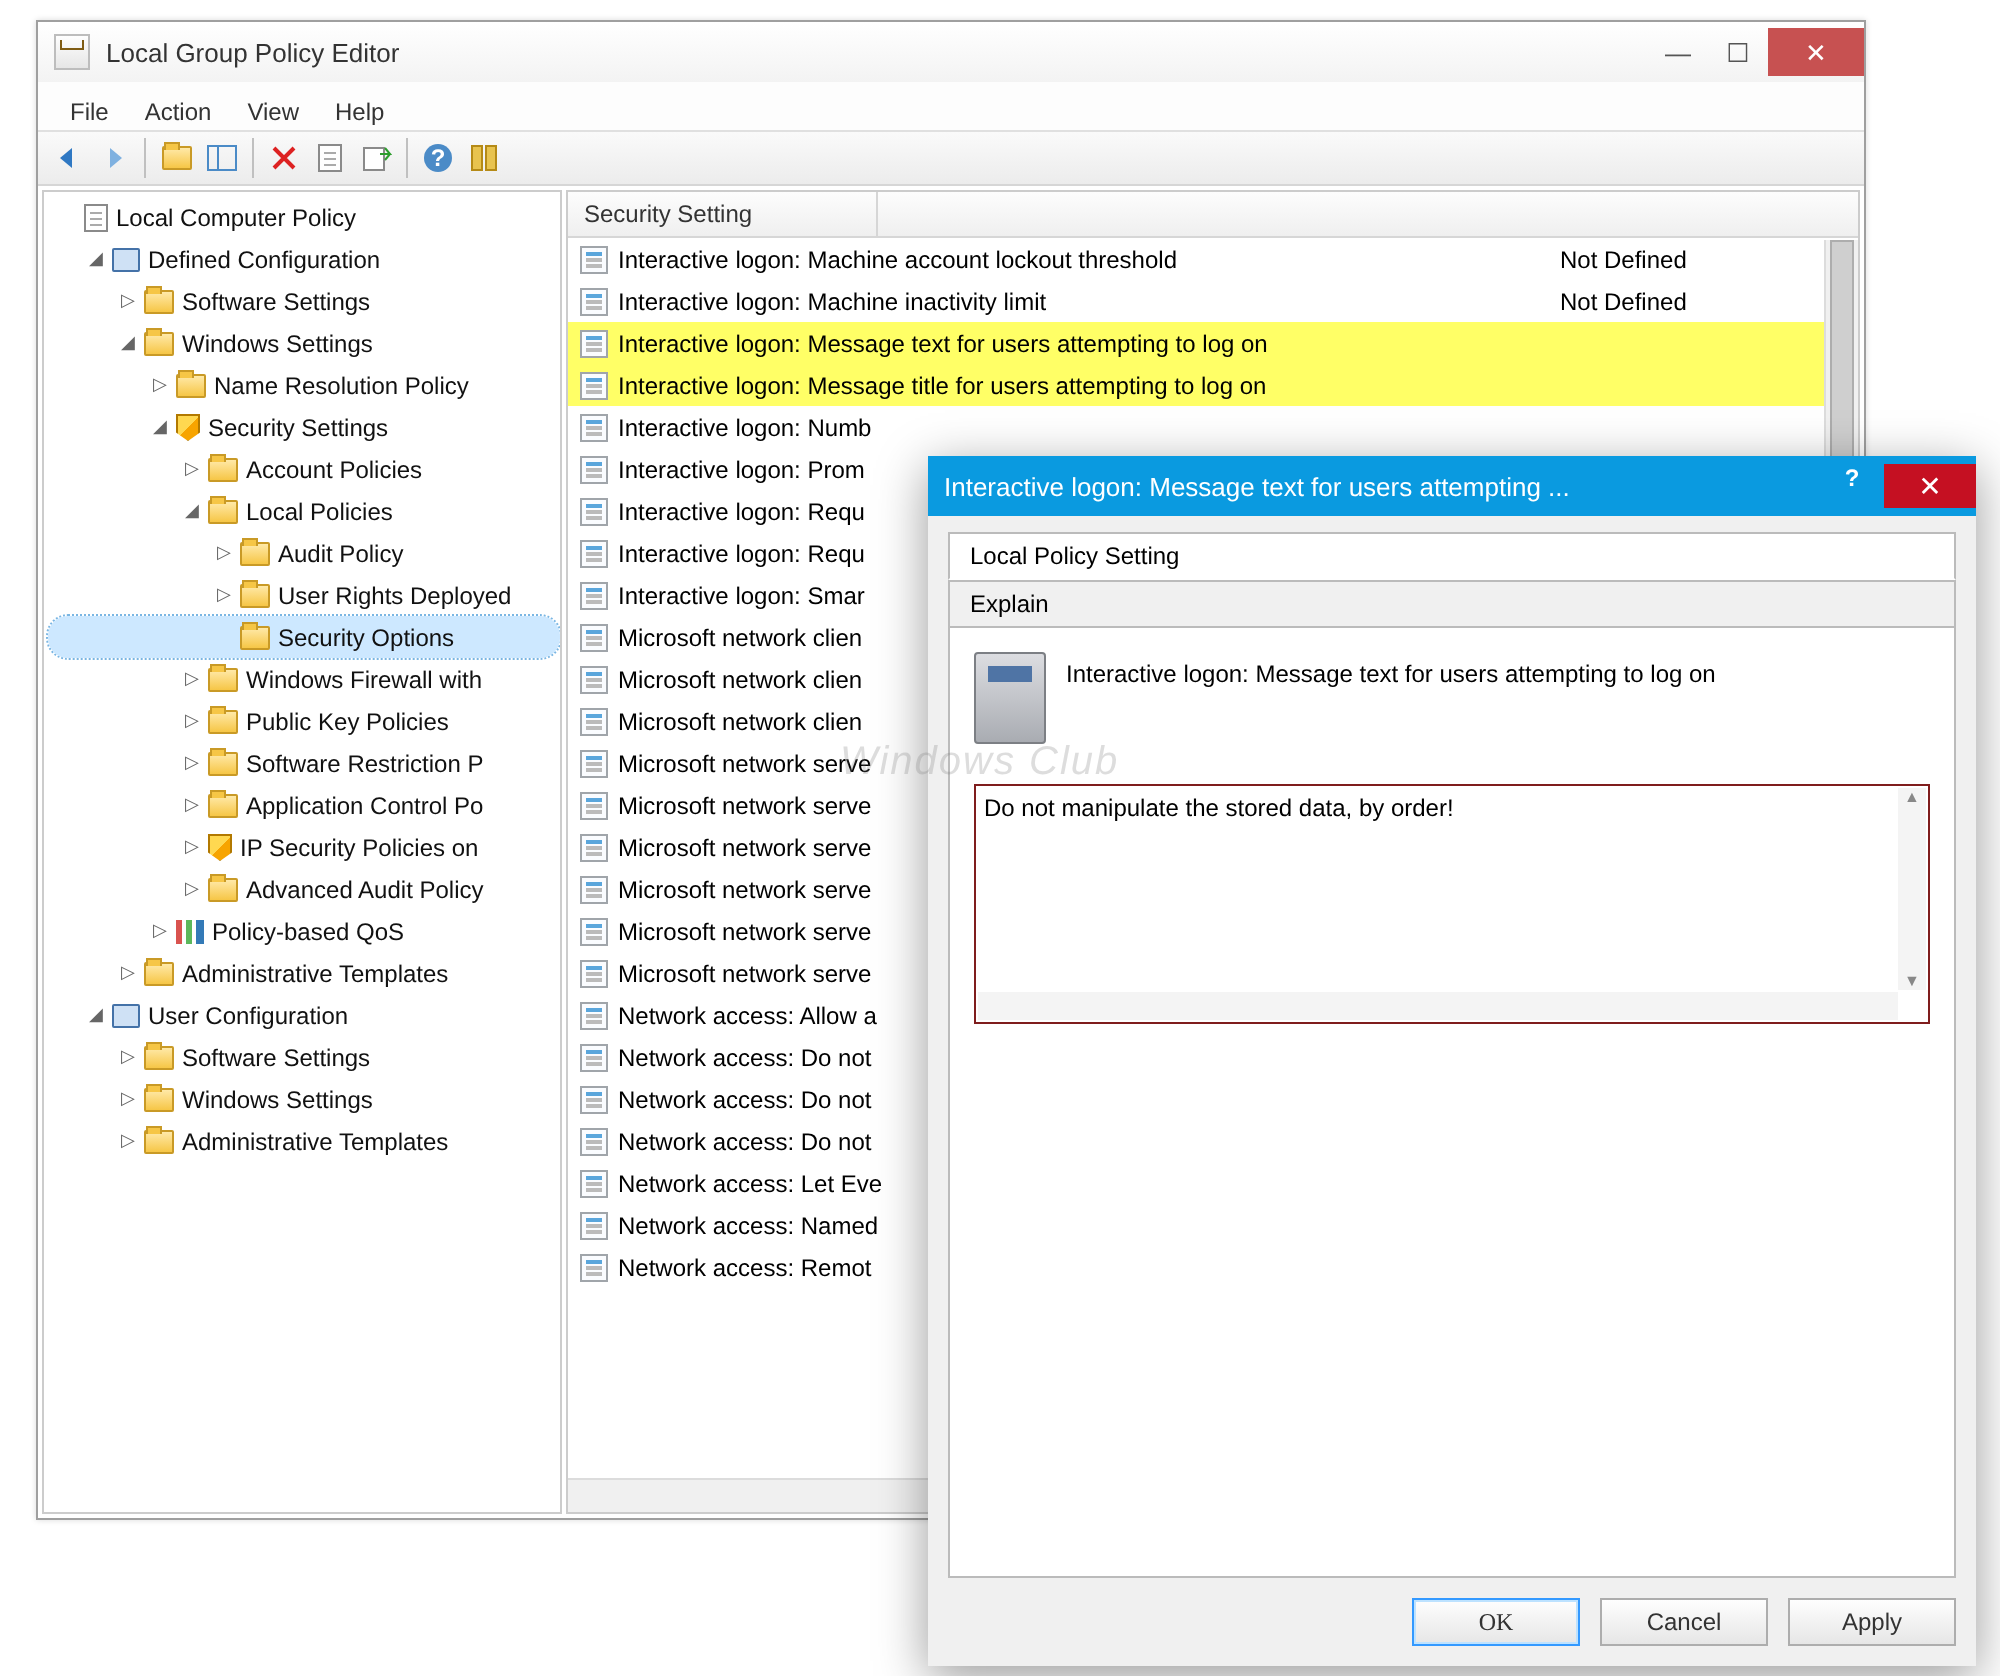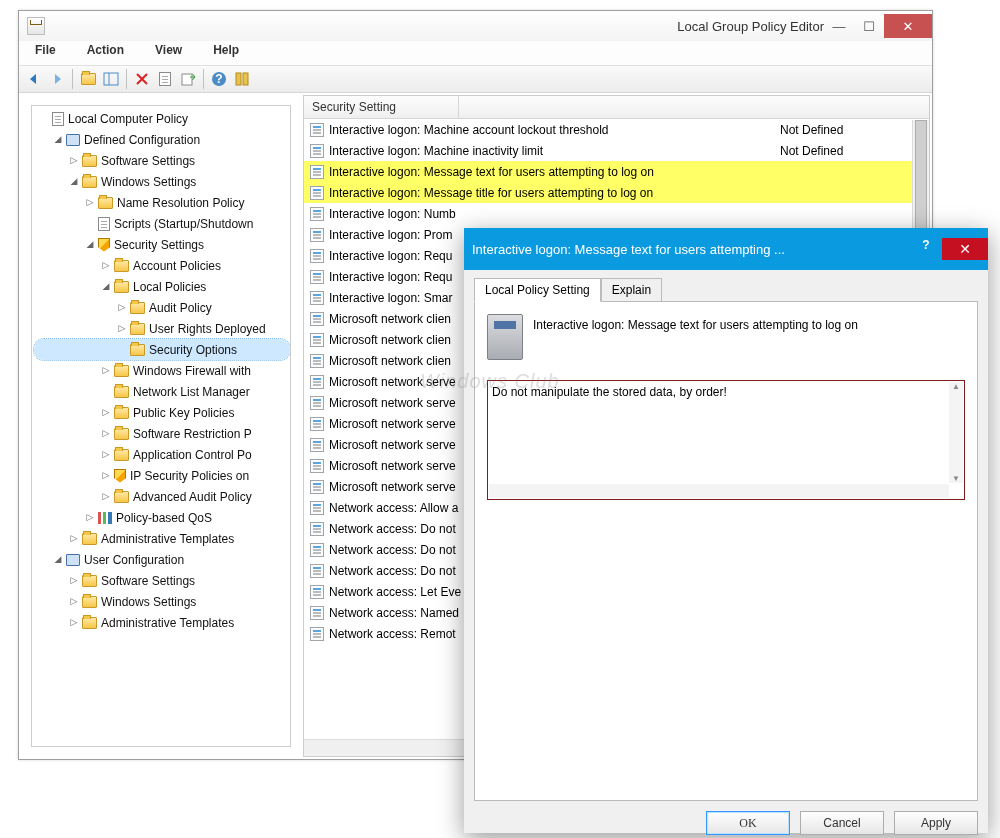--- a/index.html
+++ b/index.html
@@ -4,36 +4,36 @@
 <style>
   * { box-sizing: border-box; margin: 0; padding: 0; font-family: "Segoe UI", Tahoma, sans-serif; font-size: 12px; }
   body { background: #fff; width: 1000px; height: 838px; position: relative; overflow: hidden; }
 
   
   .main-window { position: absolute; left: 18px; top: 10px; width: 915px; height: 750px; border: 1px solid #9f9f9f; background: #fff; box-shadow: 0 0 3px rgba(0,0,0,0.15); }
   .titlebar { height: 30px; background: linear-gradient(#fff,#f3f3f3); display: flex; align-items: center; }
   .titlebar .app-icon { width: 18px; height: 18px; margin: 0 8px; background:
     linear-gradient(#fefefe,#e6e6e6); border:1px solid #bdbdbd; position:relative;}
   .titlebar .app-icon::after{content:"";position:absolute;left:2px;top:2px;width:10px;height:4px;border:1px solid #7f5c14;border-top:none;}
-  .titlebar .title-text { flex: 1; text-align: right; color:#333; font-size:13px;}
+  .titlebar .title-text { flex: 1; text-align: left; color:#333; font-size:13px;}
   .win-controls { display: flex; }
   .win-controls div { width: 30px; height: 24px; display:flex; align-items:center; justify-content:center; font-family: Arial; font-size: 13px; color:#555; }
   .win-controls .close-btn { width:48px; background:#c75151; color:#fff; }
 
-  .menubar { height: 24px; background:#fdfdfd; display:flex; align-items:flex-start; padding:0 8px; gap: 15px; font-weight: bold;}
+  .menubar { height: 24px; background:#fdfdfd; display:flex; align-items:flex-end; padding:0 8px; gap: 2px;}
   .menubar span { padding: 2px 8px; color:#333; }
   .toolbar { height: 28px; background:linear-gradient(#fafafa,#ececec); border-top:1px solid #e0e0e0; border-bottom:1px solid #d6d6d6; display:flex; align-items:center; padding:0 4px; gap:1px;}
   .toolbar .tb-btn { width:22px; height:22px; display:flex; align-items:center; justify-content:center; }
   .toolbar .sep { width:1px; height:20px; background:#c0c0c0; margin:0 3px;}
   .icon { width:16px; height:16px; display:inline-block; }
 
   .content { display:flex; height: calc(100% - 30px - 24px - 28px); }
 
   
-  .tree-pane { width: 260px; border:1px solid #ccc; margin:12px; background:#fff; overflow:auto; position:relative;}
+  .tree-pane { width: 260px; border:1px solid #ccc; margin:2px; background:#fff; overflow:auto; position:relative;}
   .tree-pane::-webkit-scrollbar{width:16px;height:16px;}
   .tree-pane::-webkit-scrollbar-thumb{background:#c7c7c7;border:1px solid #a9a9a9;}
   .tree-pane .tree { padding: 2px 0 20px 2px; white-space:nowrap;}
   .tree li{list-style:none;}
   .tree-row { display:flex; align-items:center; height:21px; padding-left:4px; }
   .tree-row.sel { background:#cde8ff; outline:1px dotted #7ab6e3;border-radius:10px; }
   .tree-row .exp { width:12px; height:12px; margin-right:2px; font-size:9px; color:#666; display:inline-block; text-align:center;}
   .tree-row .lbl { margin-left:4px; color:#111;}
   .ind1{padding-left:18px;} .ind2{padding-left:34px;} .ind3{padding-left:50px;} .ind4{padding-left:66px;} .ind5{padding-left:82px;}
 
@@ -59,26 +59,26 @@
   .list-row .c1{flex:1; padding-left:6px; display:flex;align-items:center;gap:5px; white-space:nowrap; overflow:hidden;}
   .list-row .c2{width:155px; padding-left:6px;}
   .policy-i{width:14px;height:14px;border:1px solid #a0a5aa;background:#fafcff;display:inline-block;position:relative;}
   .policy-i::after{content:"";position:absolute;left:2px;top:2px;width:8px;height:2px;background:#5aa6dc;box-shadow:0 3px 0 #bbb,0 6px 0 #bbb;}
   .scroll-v{position:absolute;right:0;top:24px;bottom:17px;width:17px;background:#f0f0f0;border-left:1px solid #dcdcdc;}
   .scroll-v .thumb{position:absolute;left:2px;right:2px;top:0;height:180px;background:#cfcfcf;border:1px solid #adadad;}
   .scroll-h{position:absolute;left:0;right:17px;bottom:0;height:17px;background:#f0f0f0;border-top:1px solid #dcdcdc;}
 
   
   .dialog { position:absolute; left:464px; top:228px; width:524px; height:605px; box-shadow:0 6px 24px rgba(0,0,0,0.4); background:#f0f0f0; }
-  .dialog .dlg-title { height:42px; background:#0a9ae0; display:flex; align-items:center; padding-left:8px;}
+  .dialog .dlg-title { height:30px; background:#0a9ae0; display:flex; align-items:center; padding-left:8px;}
   .dialog .dlg-title .t{flex:1;color:#fff;font-size:13px;overflow:hidden;text-overflow:ellipsis;white-space:nowrap;}
   .dialog .dlg-title .help{width:32px;height:22px;text-align:center;color:#fff;font-weight:bold;}
   .dialog .dlg-title .x{width:46px;height:22px;background:#c51022;color:#fff;text-align:center;font-size:14px;line-height:22px;}
   .dialog .dlg-body{padding:8px 10px 10px 10px;height:calc(100% - 30px);display:flex;flex-direction:column;}
-  .tabs{display:flex;gap:0;}
+  .tabs{display:flex;gap:0;flex-direction:column;}
   .tab{padding:4px 10px;border:1px solid #bbb;background:#fff;position:relative;}
   .tab.inactive{background:#f0f0f0;border-bottom:1px solid #bbb;}
   .tab.active{border-bottom:1px solid #fff;z-index:2;}
   .tab-content{flex:1;border:1px solid #bbb;background:#fff;margin-top:-1px;padding:12px;display:flex;flex-direction:column;}
   .prop-head{display:flex;gap:10px;margin-bottom:20px;}
   .server-i{width:36px;height:46px;background:linear-gradient(#dcdde1,#a9acb2);border:1px solid #7c7f84;border-radius:2px;position:relative;}
   .server-i::after{content:"";position:absolute;left:6px;top:6px;width:22px;height:8px;background:#4f74a5;}
   .textarea-wrap{border:1px solid #7f1d1d;height:120px;padding:4px;position:relative;background:#fff;}
   .textarea-wrap textarea{width:calc(100% - 16px);height:100%;border:none;outline:none;resize:none;font-size:12px;}
   .textarea-wrap .mini-scroll-v{position:absolute;right:1px;top:1px;bottom:16px;width:14px;background:#f4f4f4;}
@@ -198,27 +198,20 @@
           </li>
         <li>
             <div class="tree-row ind3">
               <span class="exp">▷</span>
               <span class="folder-i"></span>
               <span class="lbl">Name Resolution Policy</span>
             </div>
           </li>
         <li>
             <div class="tree-row ind3">
-              <span class="exp"></span>
-              <span class="doc-i"></span>
-              <span class="lbl">Scripts (Startup/Shutdown</span>
-            </div>
-          </li>
-        <li>
-            <div class="tree-row ind3">
               <span class="exp">◢</span>
               <span class="shield-i"></span>
               <span class="lbl">Security Settings</span>
             </div>
           </li>
         <li>
             <div class="tree-row ind4">
               <span class="exp">▷</span>
               <span class="folder-i"></span>
               <span class="lbl">Account Policies</span>
@@ -250,27 +243,20 @@
               <span class="exp"></span>
               <span class="folder-i"></span>
               <span class="lbl">Security Options</span>
             </div>
           </li>
         <li>
             <div class="tree-row ind4">
               <span class="exp">▷</span>
               <span class="folder-i"></span>
               <span class="lbl">Windows Firewall with</span>
-            </div>
-          </li>
-        <li>
-            <div class="tree-row ind4">
-              <span class="exp"></span>
-              <span class="folder-i"></span>
-              <span class="lbl">Network List Manager</span>
             </div>
           </li>
         <li>
             <div class="tree-row ind4">
               <span class="exp">▷</span>
               <span class="folder-i"></span>
               <span class="lbl">Public Key Policies</span>
             </div>
           </li>
         <li>

